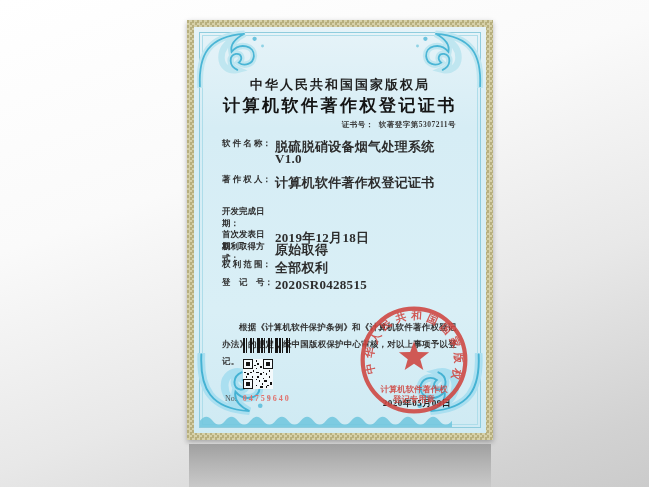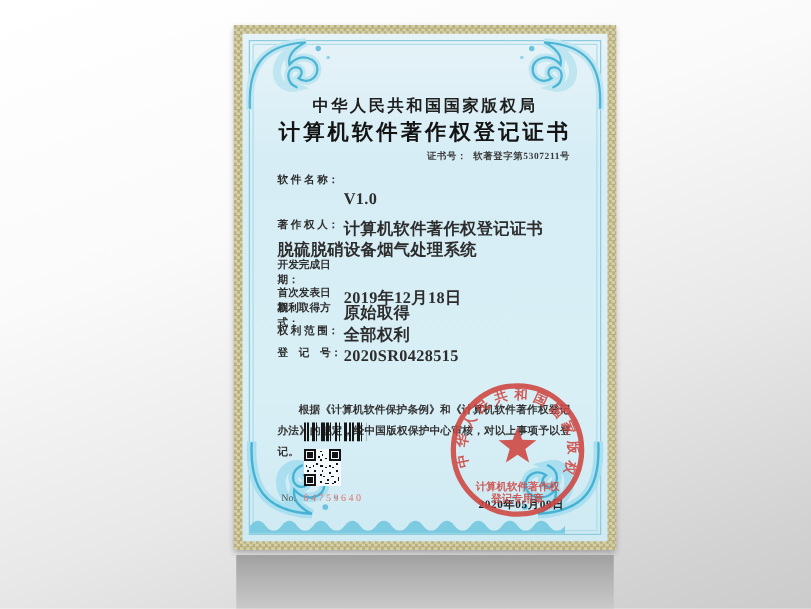--- a/index.html
+++ b/index.html
@@ -24,27 +24,27 @@
   .orn.br{right:3px;bottom:18px;width:80px;height:62px;transform:scale(-1,-1);}
   .waveband{position:absolute;left:6px;right:6px;bottom:6px;height:18px;}
   .title1{position:absolute;left:0;right:0;top:49px;text-align:center;font-size:13px;font-weight:bold;color:#1f1f1f;letter-spacing:2px;}
   .title2{position:absolute;left:0;right:0;top:67px;text-align:center;font-size:17px;font-weight:bold;color:#141414;letter-spacing:2.5px;}
   .certno{position:absolute;right:30px;top:93px;font-size:7.5px;font-weight:bold;color:#3a3a3a;letter-spacing:.5px;margin-left:27px;}
   .certno .lbl{margin-right:5px;}
   .fields{position:absolute;left:28px;top:107px;right:20px;}
   .frow{position:absolute;left:0;right:0;display:flex;}
   .frow .lbl{width:53px;flex:0 0 53px;font-size:8.5px;font-weight:bold;color:#2d2d2d;}
   .frow .val{font-size:13px;font-weight:bold;color:#2d2d2d;letter-spacing:.3px;}
-  .r1{top:4px;flex-direction:column;} .r1b{top:17px;left:53px;} .r2{top:40px;} .r3{top:72px;} .r4{top:95px;} .r5{top:107px;} .r6{top:125px;} .r7{top:143px;}
+  .r1{top:4px;} .r1b{top:17px;left:53px;} .r2{top:40px;} .r3{top:72px;} .r4{top:95px;} .r5{top:107px;} .r6{top:125px;} .r7{top:143px;}
   .statement{position:absolute;left:28px;right:26px;top:272px;font-size:8.5px;line-height:17px;font-weight:bold;color:#333;text-indent:2em;letter-spacing:.2px;margin-top:20px;}
   .barcode{position:absolute;left:49px;top:311px;width:50px;height:15px;
     background:repeating-linear-gradient(90deg,#161616 0 2px,transparent 2px 3px,#161616 3px 4px,transparent 4px 7px,#161616 7px 9px,transparent 9px 10px,#161616 10px 11px,transparent 11px 14px,#161616 14px 17px,transparent 17px 18px);}
   .qr{position:absolute;left:49px;top:332px;width:30px;height:30px;}
   .serial{position:absolute;left:31px;top:367px;font-size:8px;color:#555;}
-  .serial .num{color:#e2716d;letter-spacing:2px;margin-left:6px;font-weight:normal;}
+  .serial .num{color:#e2716d;letter-spacing:2px;margin-left:6px;font-weight:bold;}
   .issue-date{position:absolute;left:168px;top:370px;width:110px;text-align:center;font-size:9px;font-weight:bold;color:#222;letter-spacing:.5px;}
   .seal{position:absolute;left:164px;top:277px;width:112px;height:112px;opacity:.88;}
   .reflection{position:absolute;left:189px;top:444px;width:302px;height:43px;
     background:linear-gradient(180deg,#a0a0a0 0%,#b4b4b4 45%,#c9c9c9 100%);filter:blur(.6px);}
 </style>
 </head>
 <body>
 
 <div class="cert">
   <div class="paper">

